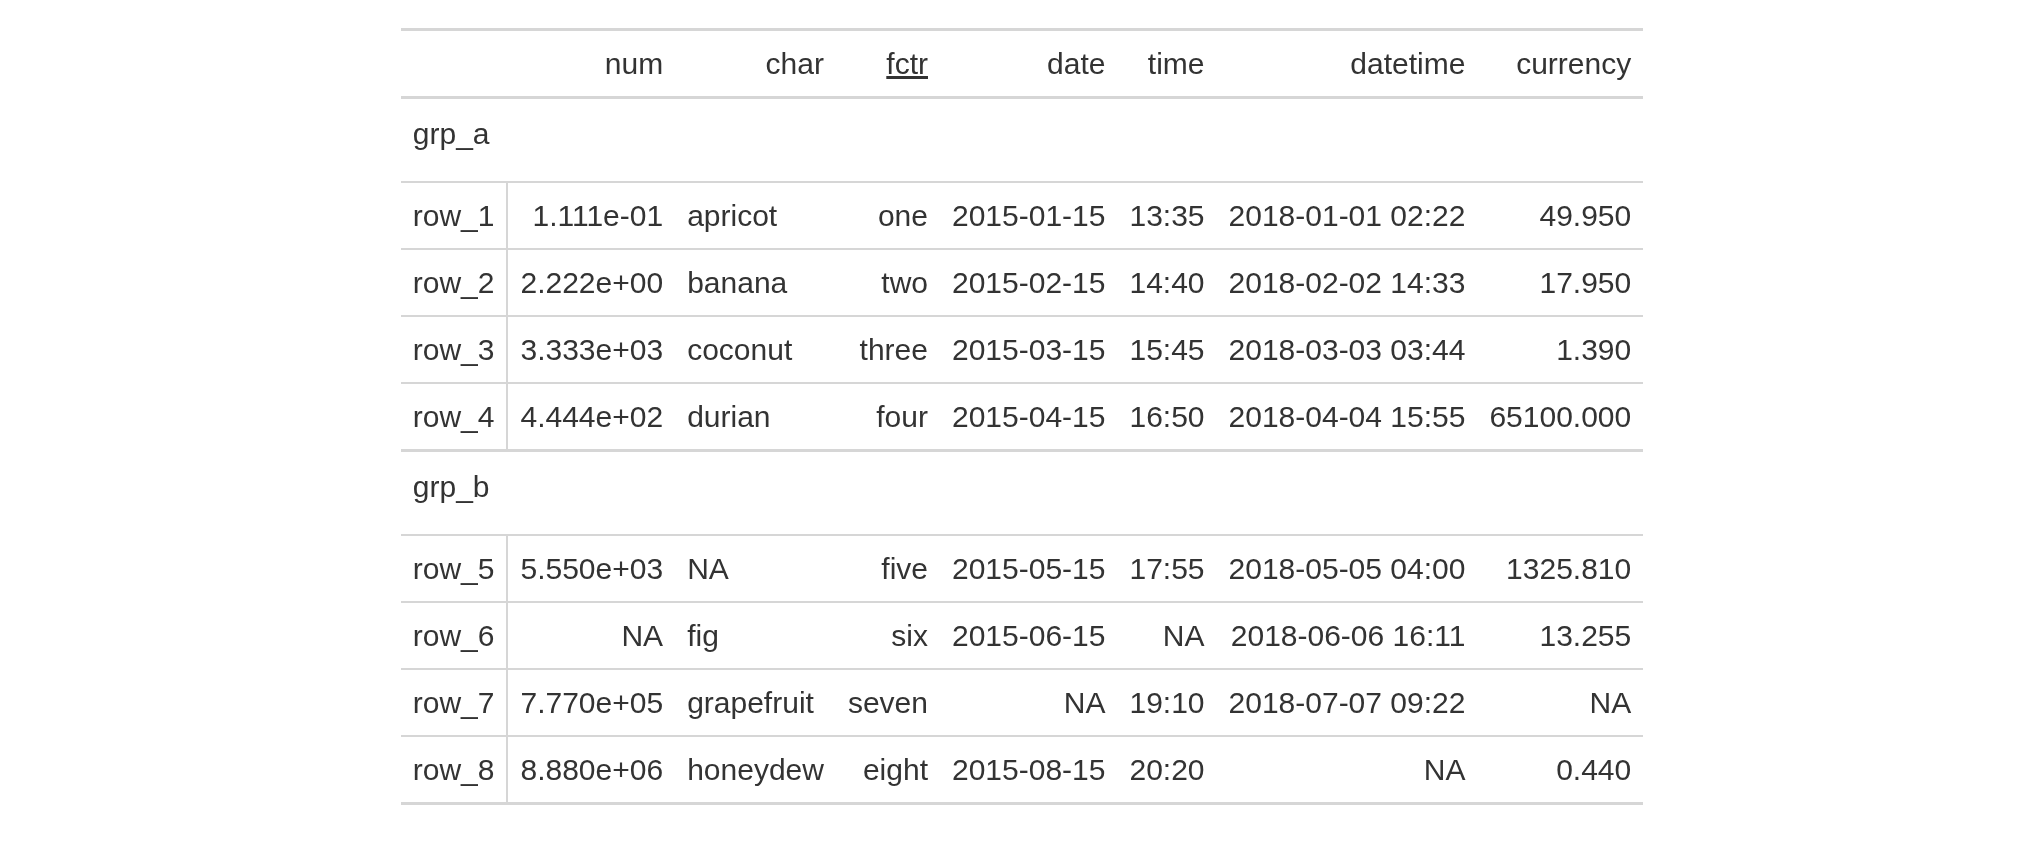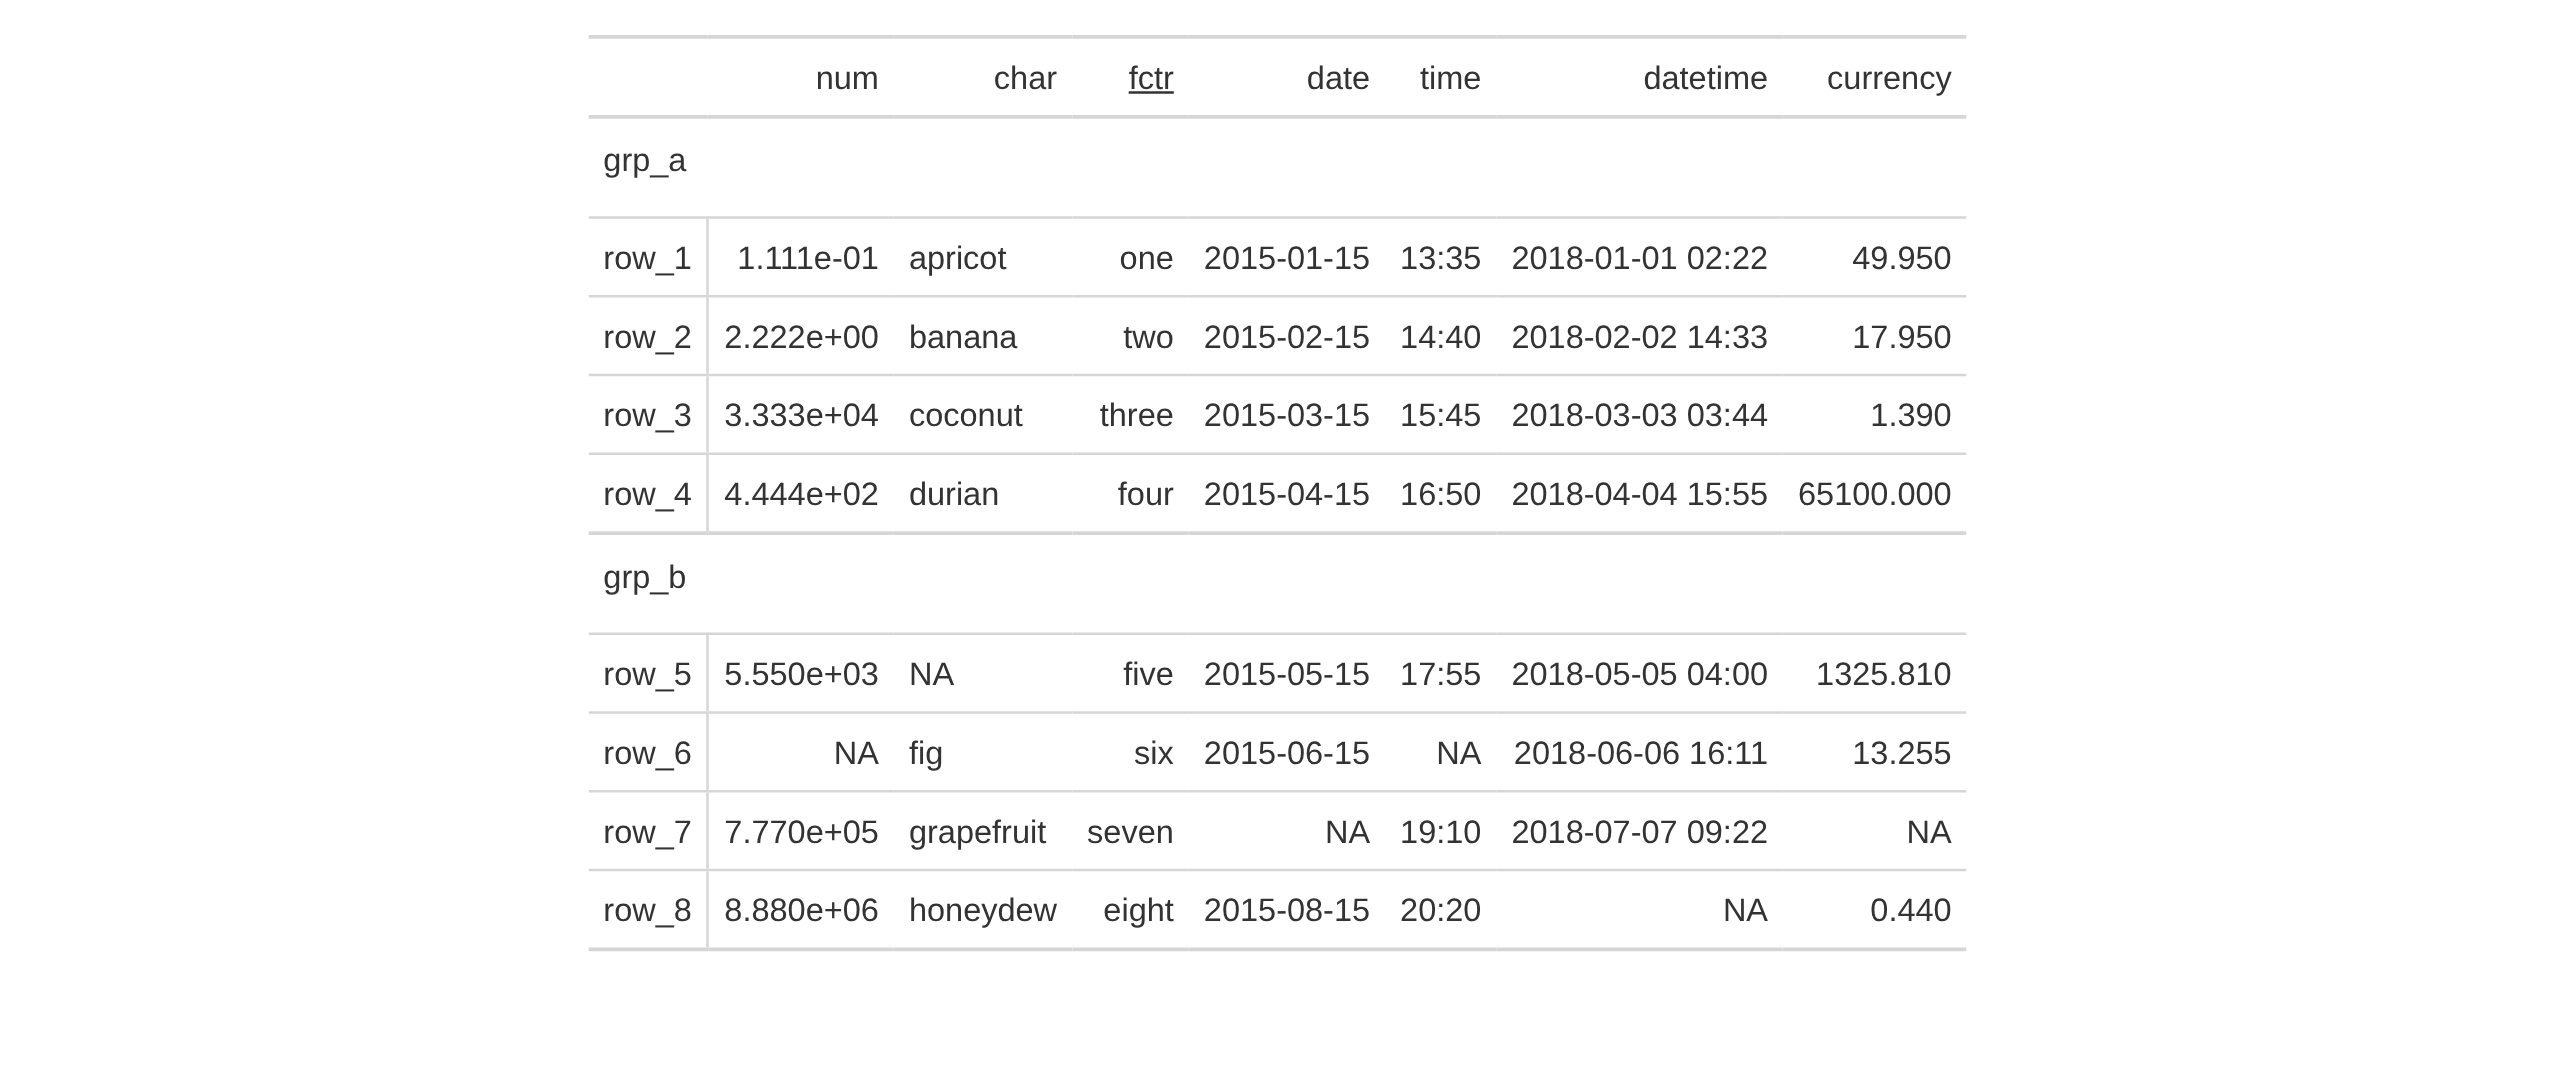--- a/index.html
+++ b/index.html
@@ -15,21 +15,21 @@
     display: flex;
     justify-content: center;
     align-items: flex-start;
     width: 100%;
     height: 100%;
     padding-top: 28px;
     box-sizing: border-box;
   }
   table.gt {
     border-collapse: collapse;
-    font-size: 26px;
+    font-size: 30px;
     line-height: 1.0;
     font-feature-settings: "tnum";
     font-variant-numeric: tabular-nums;
   }
   table.gt th, table.gt td {
     padding: 18px 12px 17px 12px;
     font-weight: 400;
     white-space: nowrap;
     vertical-align: middle;
   }
@@ -112,21 +112,21 @@
       <td class="num">2.222e+00</td>
       <td class="char">banana</td>
       <td class="fctr">two</td>
       <td class="date">2015-02-15</td>
       <td class="time">14:40</td>
       <td class="datetime">2018-02-02 14:33</td>
       <td class="currency">17.950</td>
     </tr>
     <tr class="data-row">
       <td class="stub">row_3</td>
-      <td class="num">3.333e+04</td>
+      <td class="num">3.333e+03</td>
       <td class="char">coconut</td>
       <td class="fctr">three</td>
       <td class="date">2015-03-15</td>
       <td class="time">15:45</td>
       <td class="datetime">2018-03-03 03:44</td>
       <td class="currency">1.390</td>
     </tr>
     <tr class="data-row last-in-group">
       <td class="stub">row_4</td>
       <td class="num">4.444e+02</td>

